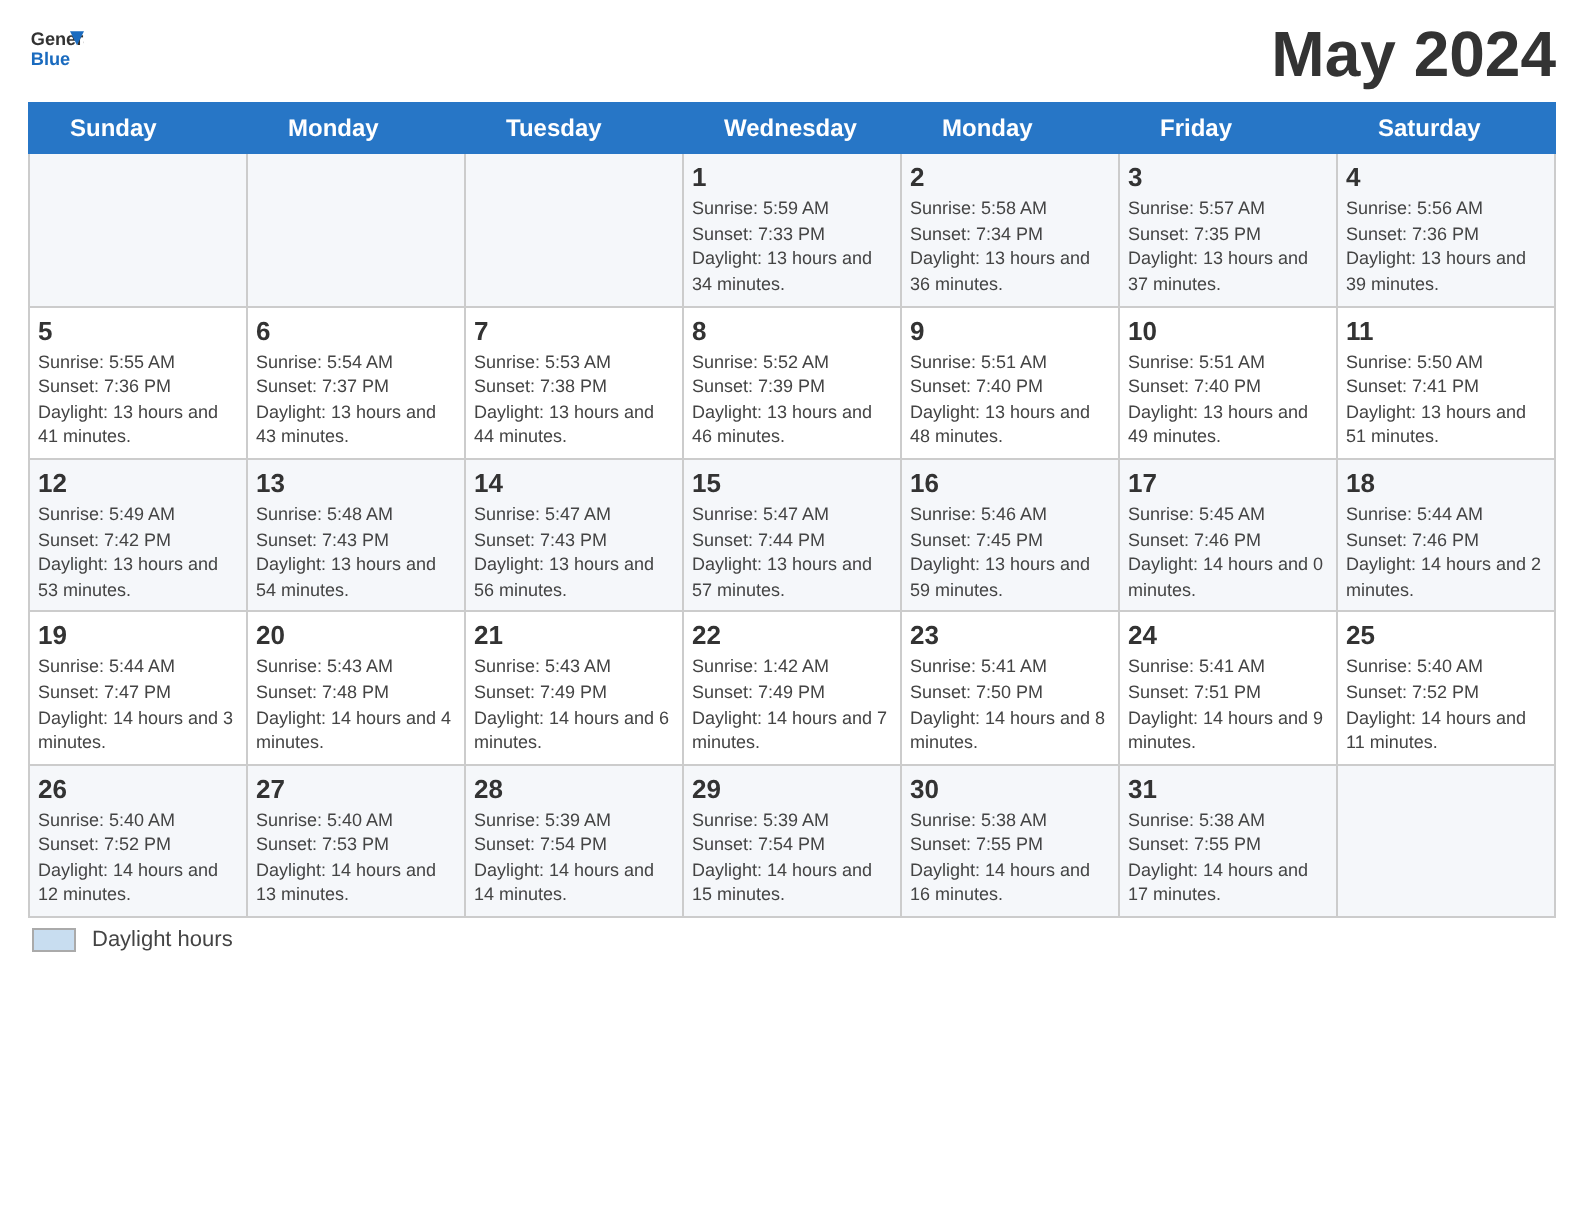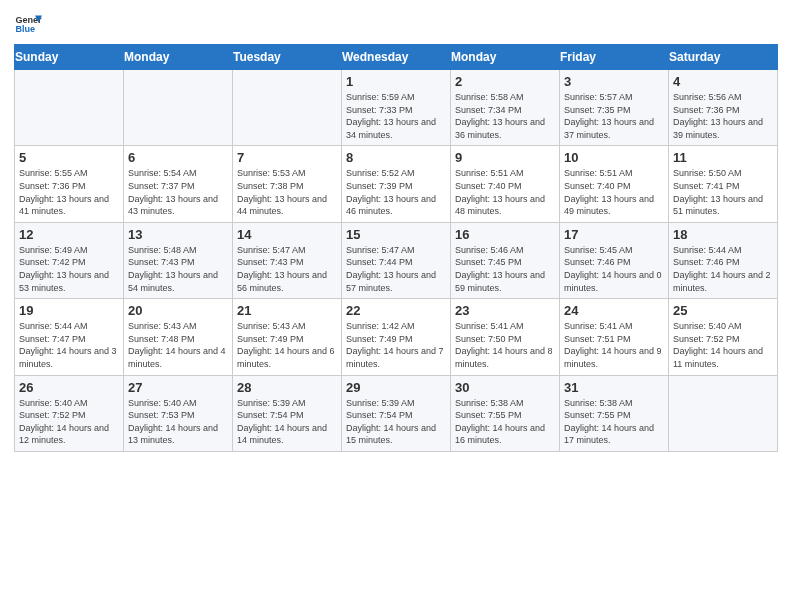--- a/index.html
+++ b/index.html
@@ -45,21 +45,21 @@
     table {
       width: 100%;
       border-collapse: collapse;
       table-layout: fixed;
     }
     thead tr th {
       background-color: #2776c6;
       color: #fff;
       font-size: 12px;
       font-weight: bold;
-      padding: 5px 0;
+      padding: 5px 20px;
       text-align: left;
       border: 1px solid #2776c6;
     }
     tbody tr {
       background: #fff;
     }
     tbody tr:nth-child(odd) {
       background: #f5f7fa;
     }
     tbody td {
@@ -106,20 +106,21 @@
 <div class="container">
   <div class="header-row">
     <div class="logo">
       <svg class="logo-icon" viewBox="0 0 40 40">
         <text x="2" y="18" font-size="13" font-weight="bold" fill="#333">General</text>
         <text x="2" y="32" font-size="13" font-weight="bold" fill="#1a6bbf">Blue</text>
         <polygon points="30,8 40,8 35,18" fill="#1a6bbf"></polygon>
       </svg>
     </div>
     <div class="title-block">
+      <div class="month-title">May 2024</div>
     </div>
   </div>
 
   <table>
     <thead>
       <tr>
         <th>Sunday</th>
         <th>Monday</th>
         <th>Tuesday</th>
         <th>Wednesday</th>
@@ -356,13 +357,17 @@
             <div class="cell-info">Sunrise: 5:38 AM
 Sunset: 7:55 PM
 Daylight: 14 hours
 and 17 minutes.</div>
           </td>
           <td></td>
         </tr>
       </tbody>
   </table>
 
+  <div class="footer">
+    <div class="daylight-box"></div>
+    <span class="footer-label">Daylight hours</span>
+  </div>
 </div>
 
 </body></html>

